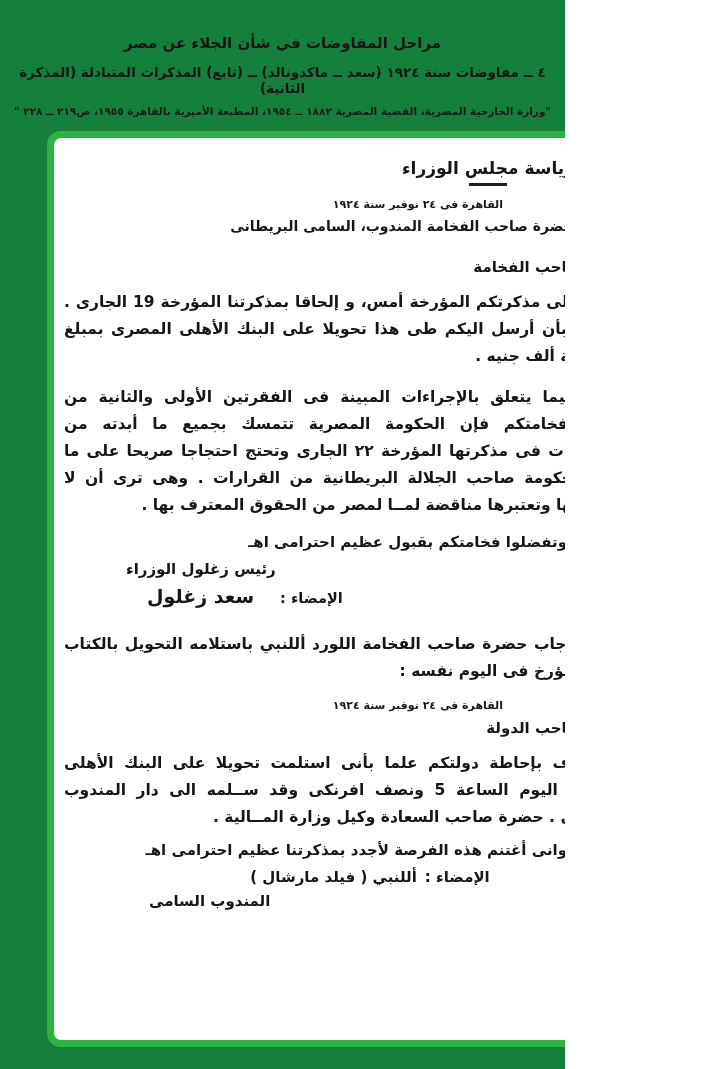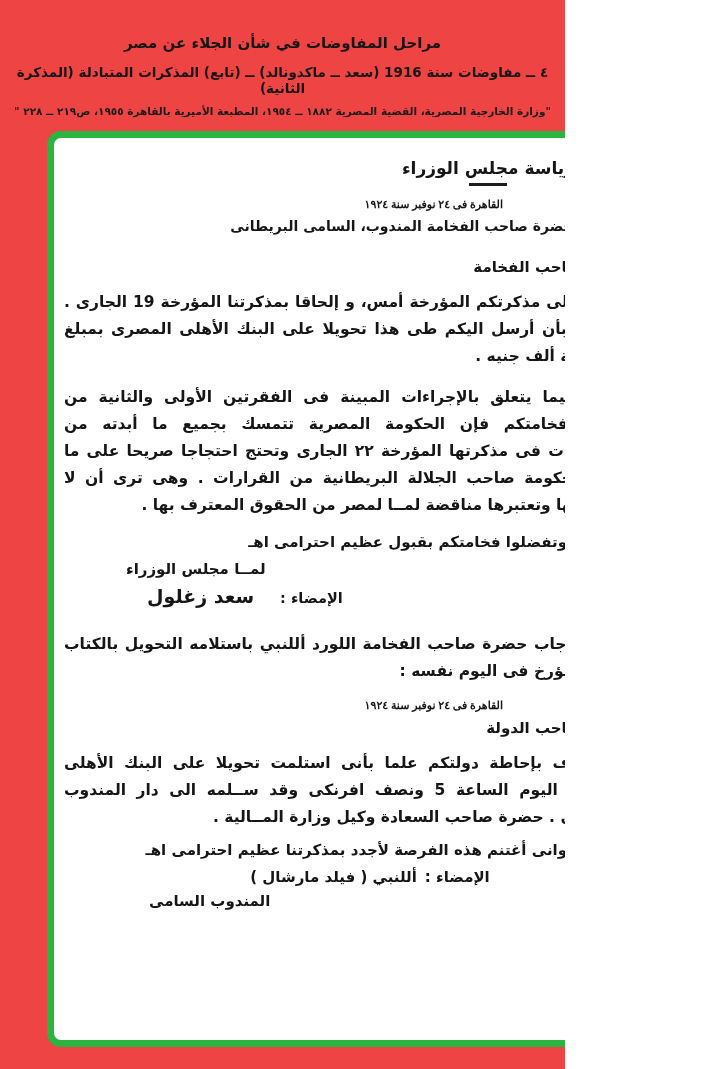--- a/index.html
+++ b/index.html
@@ -1,19 +1,19 @@
 <!DOCTYPE html>
 <html lang="ar"><head>
 <meta charset="utf-8">
 <style>
   html,body{margin:0;padding:0;background:#ffffff;}
   .page{
     position:relative;
     width:565px;height:1069px;
-    background:#ef4444;
+    background:#15803d;
     color:#161616;
     font-family:"DejaVu Sans", sans-serif;
     overflow:hidden;
   }
   
   .hdr{direction:rtl;text-align:center;padding-top:34px;}
   .hdr-line1{font-size:15px;font-weight:bold;letter-spacing:.2px;}
   .hdr-line2{font-size:13.5px;font-weight:bold;margin-top:12px;}
   .hdr-line3{font-size:10.5px;font-weight:bold;margin-top:9px;color:#1b1b1b;}
   
@@ -31,41 +31,41 @@
   .para{
     margin:0 0 14px 0;
     font-size:15.5px;font-weight:bold;
     line-height:27px;
     text-align:justify;
     text-indent:22px;
   }
   .letterhead{text-align:right;padding-left:0;margin:2px 55px 12px 0;}
   .letterhead .lh-text{display:inline-block;font-size:17px;font-weight:bold;}
   .rule{display:block;width:38px;height:2.5px;background:#1d1d1d;margin:5px auto 0 auto;}
-  .date-line{font-size:11px;font-weight:bold;text-align:right;padding-left:0;margin:0 126px 7px 0;font-family:Liberation Serif, serif;}
+  .date-line{font-size:11px;font-weight:bold;text-align:right;padding-left:0;margin:0 126px 7px 0;}
   .to-line{font-size:14px;font-weight:bold;text-align:center;margin:0 0 24px 0;padding-left:140px;}
   .salutation{font-size:15px;font-weight:bold;text-align:right;margin:0 36px 13px 0;}
   .closing{font-size:15px;font-weight:bold;text-align:right;margin:0 62px 9px 0;}
   .sig-title{font-size:15px;font-weight:bold;direction:rtl;text-align:left;padding-left:62px;margin:0 0 7px 0;}
   .sig-line{font-size:14.5px;font-weight:bold;direction:rtl;text-align:left;padding-left:83px;margin:0 0 24px 0;}
   .sig-name-big{font-size:19px;font-weight:bold;}
   .gap-wide{display:inline-block;width:26px;}
   .gap-sm{display:inline-block;width:8px;}
   .sig-line2{font-size:15px;font-weight:bold;direction:rtl;text-align:center;padding-left:47px;margin:0 0 6px 0;}
   .sig-title2{font-size:15px;font-weight:bold;direction:rtl;text-align:left;padding-left:85px;margin:0;}
   .mb-small{margin-bottom:10px;}
 </style>
 </head>
 <body>
 
 <div class="page">
 
   <header class="hdr">
     <div class="hdr-line1">مراحل المفاوضات في شأن الجلاء عن مصر</div>
-    <div class="hdr-line2">٤ ــ مفاوضات سنة 1916 (سعد ــ ماكدونالد) ــ (تابع) المذكرات المتبادلة (المذكرة الثانية)</div>
+    <div class="hdr-line2">٤ ــ مفاوضات سنة ١٩٢٤ (سعد ــ ماكدونالد) ــ (تابع) المذكرات المتبادلة (المذكرة الثانية)</div>
     <div class="hdr-line3">"وزارة الخارجية المصرية، القضية المصرية ١٨٨٢ ــ ١٩٥٤، المطبعة الأميرية بالقاهرة ١٩٥٥، ص٢١٩ ــ ٢٢٨ "</div>
   </header>
 
   <section class="frame">
 
 
     <div class="letterhead">
       <span class="lh-text">
         <span>رياسة مجلس الوزراء</span>
         <span class="rule"></span>
@@ -74,21 +74,21 @@
 
     <div class="date-line">القاهرة فى ٢٤ نوفبر سنة ١٩٢٤</div>
     <div class="to-line">إلى حضرة صاحب الفخامة المندوب، السامى البريطانى</div>
     <div class="salutation">ياصاحب الفخامة</div>
 
     <p class="para">ردا على مذكرتكم المؤرخة أمس، و إلحاقا بمذكرتنا المؤرخة 19 الجارى . أتشرف بأن أرسل اليكم طى هذا تحويلا على البنك الأهلى المصرى بمبلغ خمسمائة ألف جنيه .</p>
     <p class="para">أما فيما يتعلق بالإجراءات المبينة فى الفقرتين الأولى والثانية من مذكرة فخامتكم فإن الحكومة المصرية تتمسك بجميع ما أبدته من التصريحات فى مذكرتها المؤرخة ٢٢ الجارى وتحتج احتجاجا صريحا على ما اتخذته حكومة صاحب الجلالة البريطانية من القرارات . وهى ترى أن لا مسوغ لها وتعتبرها مناقضة لمــا لمصر من الحقوق المعترف بها .</p>
 
     <div class="closing">وتفضلوا فخامتكم بقبول عظيم احترامى اهـ</div>
 
-    <div class="sig-title">لمــا مجلس الوزراء</div>
+    <div class="sig-title">رئيس زغلول الوزراء</div>
     <div class="sig-line">
       <span>الإمضاء :</span><span class="gap-wide"></span><span class="sig-name-big">سعد زغلول</span>
     </div>
 
     <p class="para">وقد أجاب حضرة صاحب الفخامة اللورد أللنبي باستلامه التحويل بالكتاب الآتى المؤرخ فى اليوم نفسه :</p>
 
 
     <div class="date-line">القاهرة فى ٢٤ نوفبر سنة ١٩٢٤</div>
     <div class="salutation">ياصاحب الدولة</div>
 

